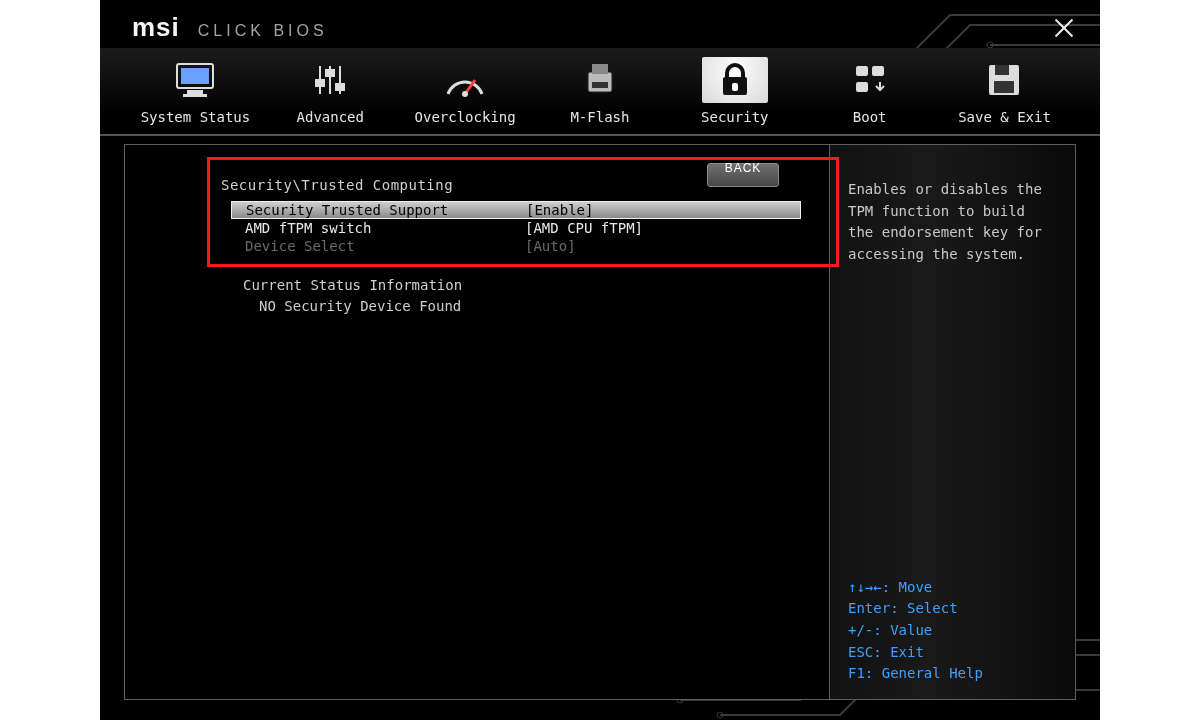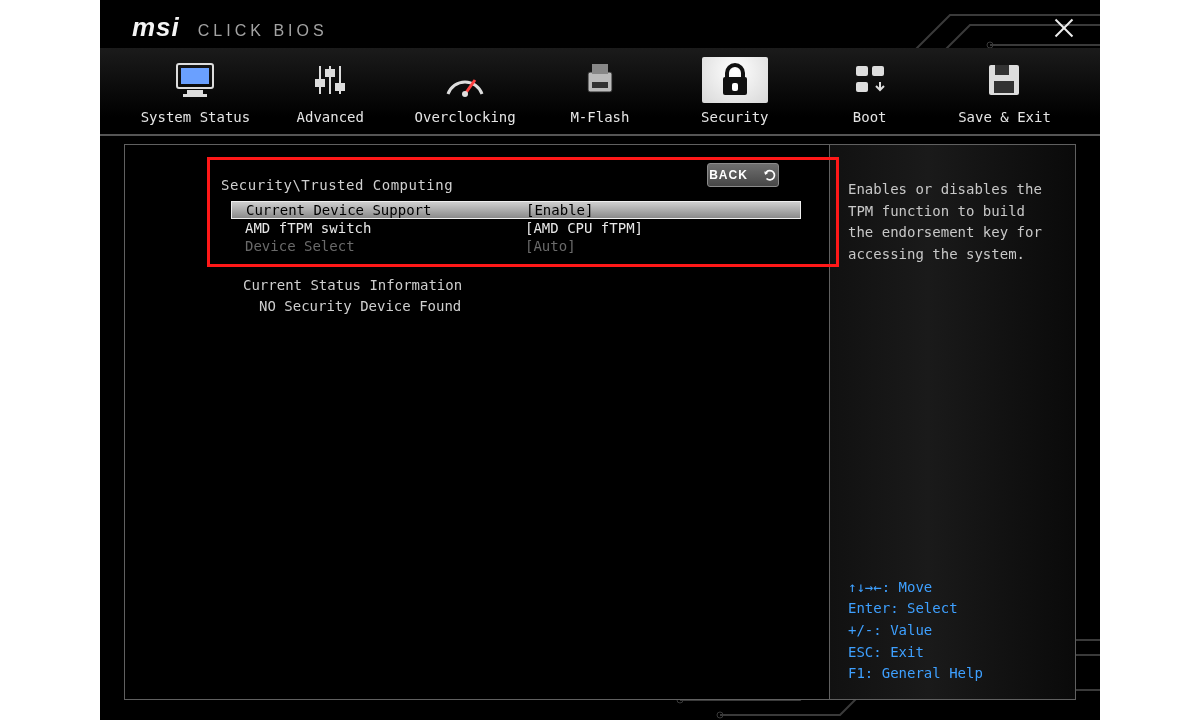--- a/index.html
+++ b/index.html
@@ -37,21 +37,21 @@
   }
   .close-x::before { transform: rotate(45deg); }
   .close-x::after  { transform: rotate(-45deg); }
 
   .brand {
     position: absolute;
     left: 32px; top: 12px;
     display: flex; align-items: baseline; gap: 18px;
     color: #f5f5f5;
   }
-  .brand .msi { font-style: italic; font-weight: 900; font-size: 26px; letter-spacing: 1px; font-family: Arial, sans-serif; }
+  .brand .msi { font-weight: 900; font-size: 26px; letter-spacing: 1px; font-family: Arial, sans-serif; }
   .brand .click { font-size: 16px; letter-spacing: 4px; font-family: "Arial Black", sans-serif; color: #a3a3a3; }
 
   .topnav {
     position: absolute;
     left: 0; top: 48px;
     width: 100%; height: 88px;
     display: flex;
     align-items: center;
     justify-content: space-around;
     padding: 10px 28px;
@@ -122,24 +122,25 @@
   }
 
   .back-btn {
     position: absolute;
     right: 50px; top: 18px;
     width: 72px; height: 24px;
     background: linear-gradient(#6f6f6f, #474747);
     border: 1px solid #8b8b8b;
     border-radius: 3px;
     display: flex; align-items: center; justify-content: center; gap: 15px;
-    color: #fff; font-size: 12px; font-weight: 700; letter-spacing: 1px;
+    color: #fff; font-size: 12px; font-weight: 400; letter-spacing: 1px;
     cursor: pointer;
     font-family: Arial, sans-serif;
     z-index: 5;
+    flex-direction: column;
   }
   .back-arrow {
     width: 14px; height: 14px;
   }
 
   .settings-list {
     position: absolute;
     left: 66px; top: 56px;
     width: 570px;
   }
@@ -290,21 +291,21 @@
       <div class="back-btn">
         <span>BACK</span>
         <svg class="back-arrow" viewBox="0 0 24 24">
           <path d="M4 10 a8 8 0 1 1 2 8" fill="none" stroke="#fff" stroke-width="3"></path>
           <path d="M2 6 L4 12 L9 8 Z" fill="#fff"></path>
         </svg>
       </div>
 
       <div class="settings-list">
         <div class="setting-row selected">
-          <span class="sname">Current Device Support</span>
+          <span class="sname">Security Trusted Support</span>
           <span class="sval">[Enable]</span>
         </div>
         <div class="setting-row enabled">
           <span class="sname">AMD fTPM switch</span>
           <span class="sval">[AMD CPU fTPM]</span>
         </div>
         <div class="setting-row disabled">
           <span class="sname">Device Select</span>
           <span class="sval">[Auto]</span>
         </div>

